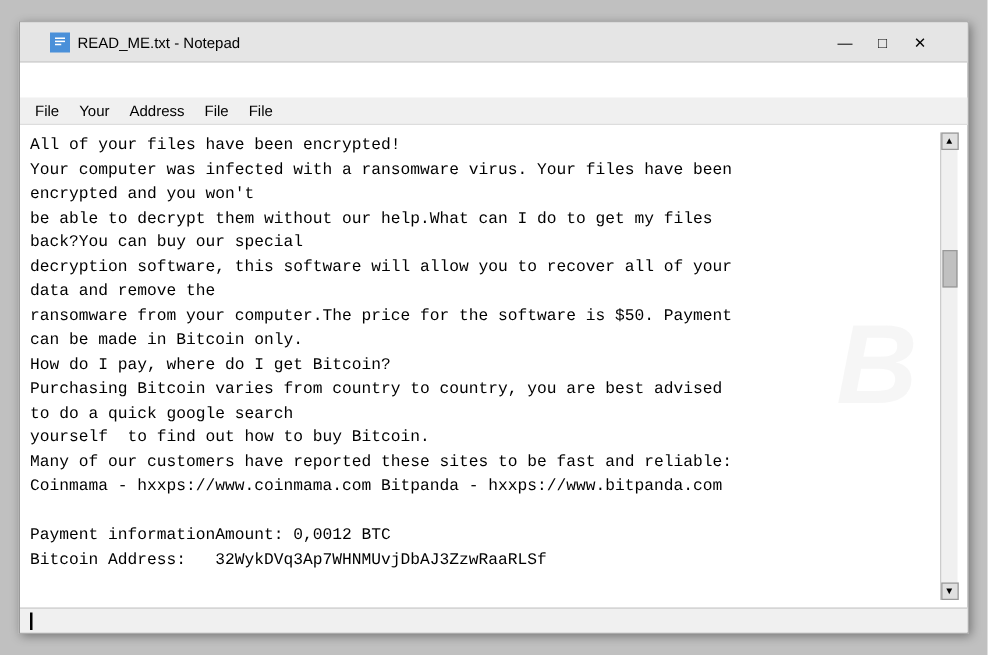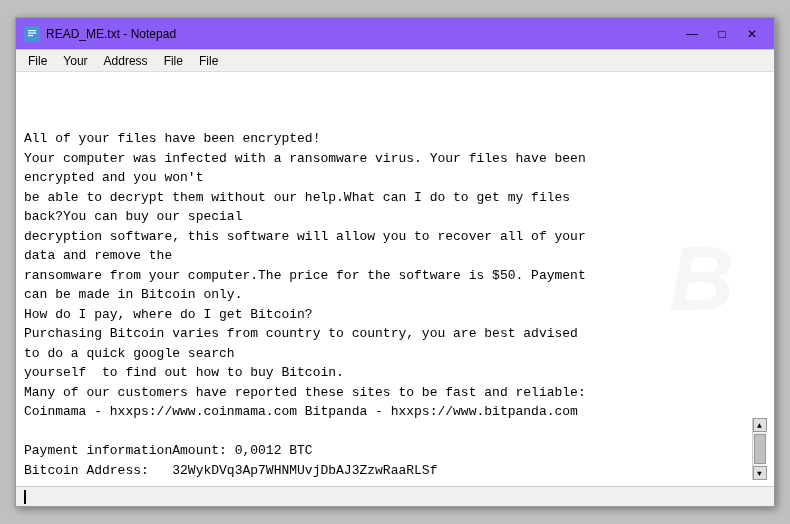--- a/index.html
+++ b/index.html
@@ -22,25 +22,25 @@
       width: 760px;
       height: 490px;
       background: #ffffff;
       border: 1px solid #999;
       box-shadow: 2px 2px 8px rgba(0,0,0,0.4);
       display: flex;
       flex-direction: column;
     }
 
     .title-bar {
-      background: #8b5cf6;
+      background: #e5e5e5;
       height: 32px;
       display: flex;
       align-items: center;
-      padding: 0 8px;
+      padding: 0 24px;
       border-bottom: 1px solid #ccc;
       user-select: none;
     }
 
     .title-bar-icon {
       width: 16px;
       height: 16px;
       margin-right: 6px;
       background: #4a90d9;
       display: flex;
@@ -78,37 +78,37 @@
     }
 
     .menu-bar {
       background: #f0f0f0;
       height: 22px;
       display: flex;
       align-items: center;
       padding: 0 4px;
       border-bottom: 1px solid #ddd;
       gap: 0;
+      margin-top: 28px;
     }
 
     .menu-item {
       padding: 2px 8px;
       font-family: 'Segoe UI', Arial, sans-serif;
       font-size: 12px;
       cursor: pointer;
       color: #000;
     }
 
     .content-area {
       flex: 1;
       padding: 6px 8px;
       overflow-y: auto;
       position: relative;
       display: flex;
-      align-items: flex-end;
     }
 
     .text-content {
       flex: 1;
       font-family: 'Courier New', Courier, monospace;
       font-size: 13px;
       line-height: 1.5;
       color: #000;
       white-space: pre-wrap;
       word-wrap: break-word;

